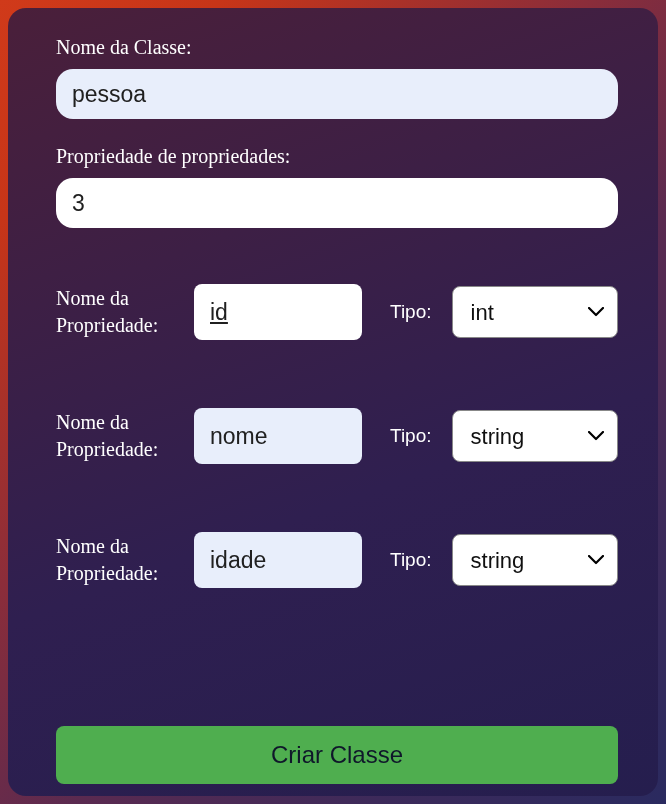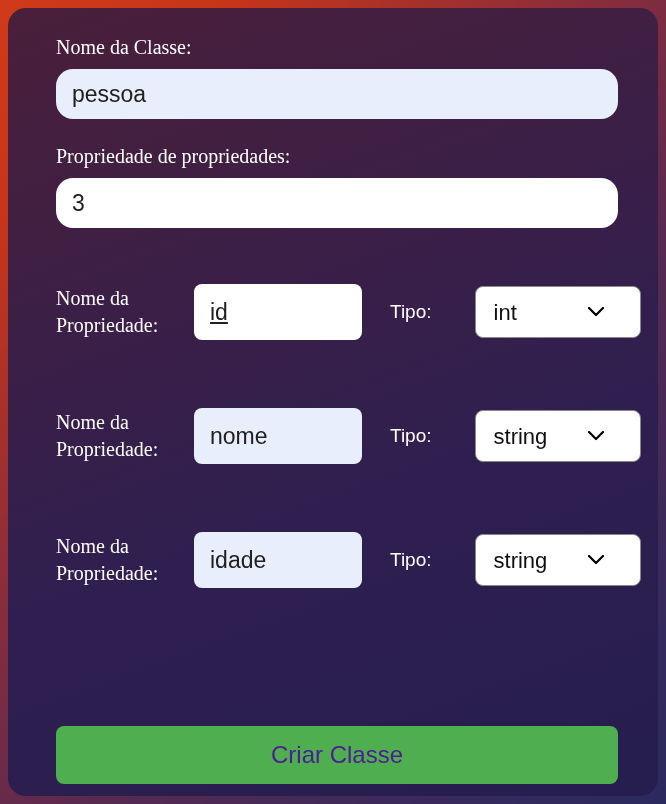--- a/index.html
+++ b/index.html
@@ -106,41 +106,40 @@
       border-radius: 8px;
       background: #ffffff;
       padding: 0 40px 0 18px;
       font-size: 22px;
       font-family: Arial, Helvetica, sans-serif;
       appearance: none;
       -webkit-appearance: none;
       -moz-appearance: none;
       outline: none;
       color: #101010;
-      margin-left: 23px;
     }
     .chevron {
       position: absolute;
       right: 14px;
       top: 50%;
       transform: translateY(-50%);
       pointer-events: none;
     }
     .chevron svg {
       width: 16px;
       height: 10px;
       display: block;
     }
     .create-btn {
       width: 100%;
       height: 58px;
       background: #4fae4f;
       border: none;
       border-radius: 8px;
-      color: #4c1d95;
+      color: #0f172a;
       font-size: 24px;
       font-family: Arial, Helvetica, sans-serif;
       cursor: pointer;
       margin-top: 50px;
     }
   </style>
 </head>
 <body>
 
 <div class="card">

